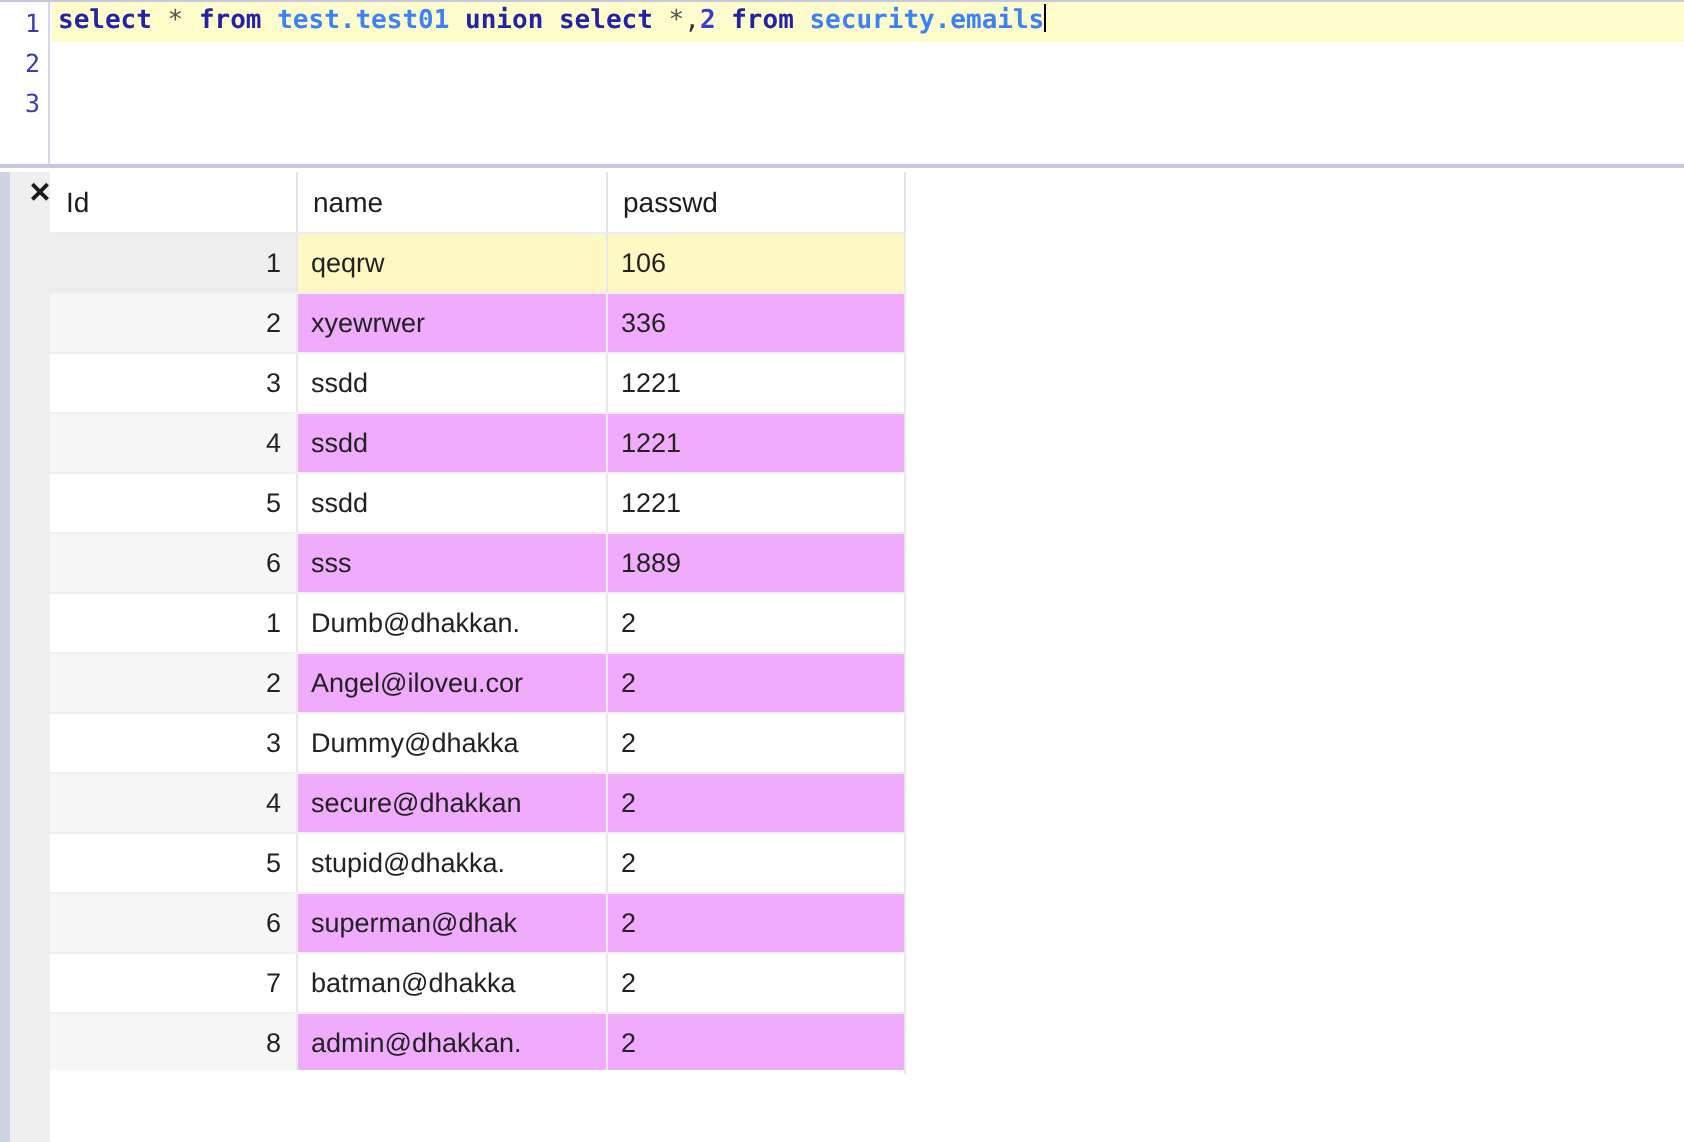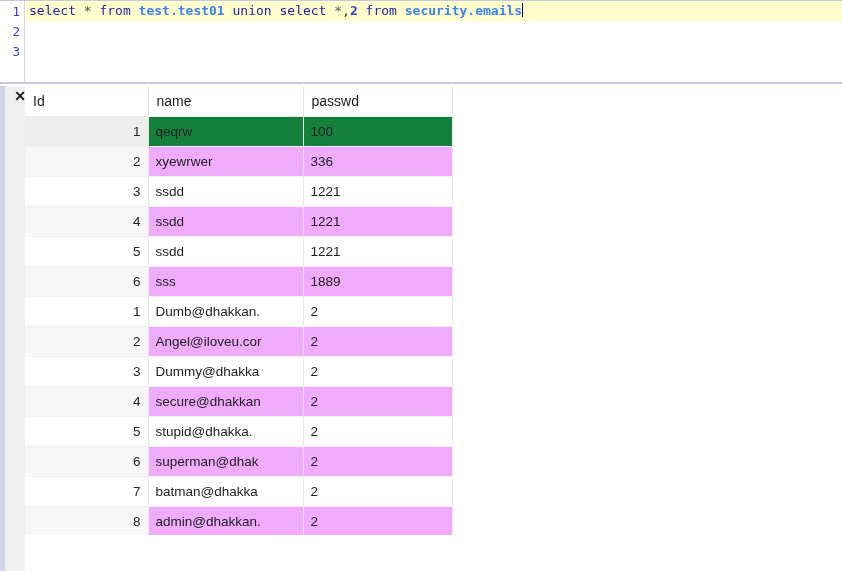--- a/index.html
+++ b/index.html
@@ -79,21 +79,21 @@
     line-height: 20px;
     font-family: "DejaVu Sans Mono", monospace;
     font-size: 13px;
     white-space: pre;
     padding-left: 3px;
     color: #000000;
   }
   .code-line.current {
     background: #fffdcc;
   }
-  .tok-kw   { color: #2323a5; font-weight: normal; }
+  .tok-kw   { color: #2323a5; font-weight: bold; }
   .tok-op   { color: #555555; }
   .tok-id   { color: #3b82f6; font-weight: bold; }
   .tok-num  { color: #3b3bdd; font-weight: bold; }
   .tok-punct{ color: #333333; }
   .caret {
     display: inline-block;
     width: 1px;
     height: 14px;
     background: #000000;
     vertical-align: -2px;
@@ -187,21 +187,21 @@
     background: #ffffff;
   }
   .grid tr.odd td { background: #ffffff; }
   .grid tr.even td { background: #f0abfc; }
 
   .grid tr.odd  td.cell-id { background: #ffffff; }
   .grid tr.even td.cell-id { background: #f7f7f7; }
 
   
   .grid tr.sel td.cell-id { background: #eeeeee; }
-  .grid tr.sel td.cell-val { background: #15803d; }
+  .grid tr.sel td.cell-val { background: #fef9c3; }
 
   .grid tr.last td { border-bottom: 1px solid #e6e6e6; }
 
   .grid-tail {
     position: absolute;
     left: 25px;
     top: 449px;
     width: 427px;
     height: 36px;
     background: #ffffff;
@@ -244,21 +244,21 @@
         <tr>
           <th class="h-id">Id</th>
           <th>name</th>
           <th>passwd</th>
         </tr>
       </thead>
       <tbody>
           <tr class="odd sel">
             <td class="cell-id">1</td>
             <td class="cell-val">qeqrw</td>
-            <td class="cell-val">100</td>
+            <td class="cell-val">106</td>
           </tr>
           <tr class="even">
             <td class="cell-id">2</td>
             <td class="cell-val">xyewrwer</td>
             <td class="cell-val">336</td>
           </tr>
           <tr class="odd">
             <td class="cell-id">3</td>
             <td class="cell-val">ssdd</td>
             <td class="cell-val">1221</td>

